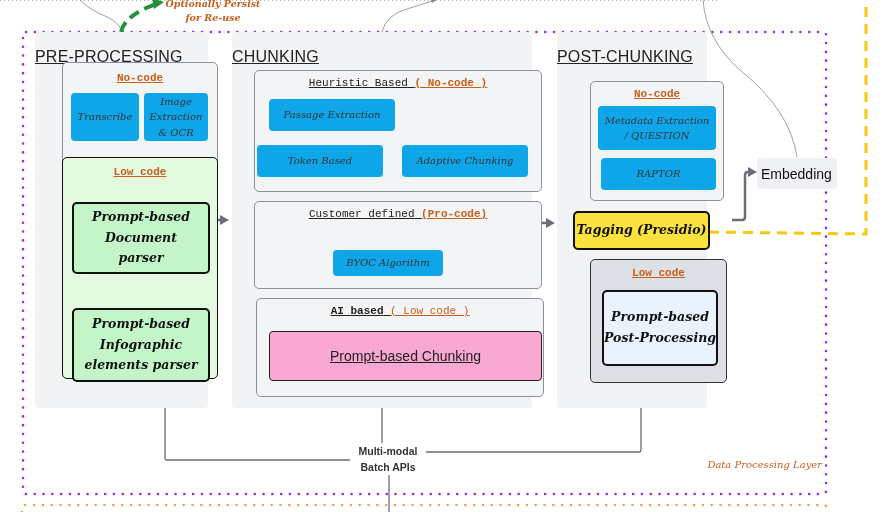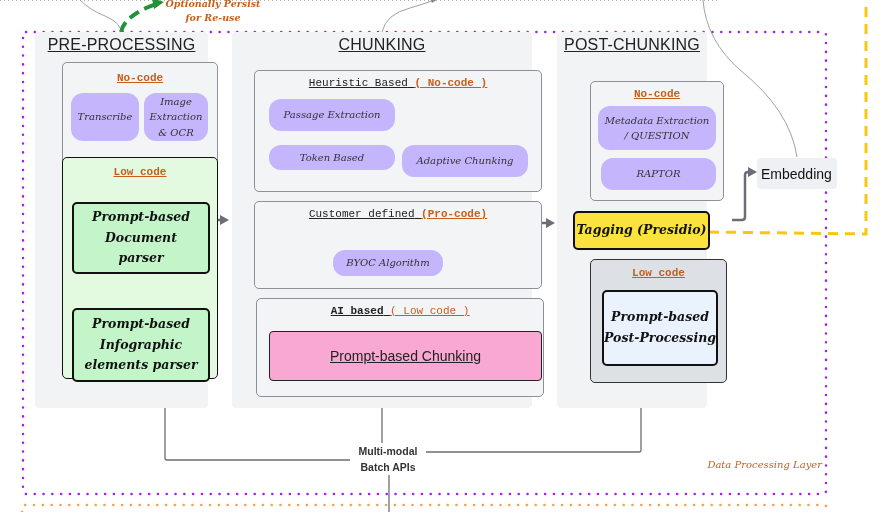--- a/index.html
+++ b/index.html
@@ -1,25 +1,25 @@
 <!DOCTYPE html>
 <html><head>
 <meta charset="utf-8">
 <style>
   html, body { margin:0; padding:0; }
   body { width:890px; height:512px; position:relative; overflow:hidden; background:#ffffff; font-family:"Liberation Sans", sans-serif; }
   .abs { position:absolute; }
   svg.overlay { position:absolute; left:0; top:0; width:890px; height:512px; pointer-events:none; }
   .column { position:absolute; background:#f2f3f5; border-radius:4px; }
-  .col-title { position:absolute; left:0; right:0; text-align:center; font-size:16px; color:#222; text-decoration:underline; letter-spacing:0.2px; }
+  .col-title { position:absolute; left:0; right:0; font-size:16px; color:#222; text-decoration:underline; letter-spacing:0.2px;margin-top:12px; }
   .panel { position:absolute; border:1px solid #8d9099; border-radius:5px; background:#f3f4f6; box-sizing:border-box;margin-left:17px; }
   .orange { color:#c75f1a; font-weight:bold; text-decoration:underline; }
   .mono { font-family:"Liberation Mono", monospace; }
   .tag-title { position:absolute; left:0; right:0; text-align:center; font-size:11px; }
-  .chip { position:absolute; background:#c4b5fd; border-radius:12px; display:flex; align-items:center; justify-content:center; text-align:center; font-family:"DejaVu Serif", serif; font-style:italic; font-size:10px; color:#333; line-height:1.55; box-sizing:border-box; }
+  .chip { position:absolute; background:#0ea5e9; border-radius:4px; display:flex; align-items:center; justify-content:center; text-align:center; font-family:"DejaVu Serif", serif; font-style:italic; font-size:10px; color:#333; line-height:1.55; box-sizing:border-box; }
   .strong-box { position:absolute; border:2px solid #111; border-radius:5px; box-sizing:border-box; display:flex; align-items:center; justify-content:center; text-align:center; font-family:"DejaVu Serif", serif; font-style:italic; font-weight:bold; font-size:12.5px; color:#111; line-height:1.65; }
   .lbl { position:absolute; }
 </style>
 </head>
 <body>
 
 <svg class="overlay" viewBox="0 0 890 512">
 
   <line x1="0" y1="0.5" x2="720" y2="0.5" stroke="#b0b0b0" stroke-width="1" stroke-dasharray="1 3"></line>
 
@@ -68,21 +68,21 @@
     <div class="strong-box" style="left:9px; top:44px; width:138px; height:72px; background:#c3f5c8; padding:0 10px;">Prompt-based Document parser</div>
     <div class="strong-box" style="left:9px; top:150px; width:138px; height:74px; background:#c3f5c8; padding:0 6px;">Prompt-based Infographic elements parser</div>
   </div>
 </div>
 
 <div class="column" style="left:232px; top:32px; width:300px; height:376px;">
   <div class="col-title" style="top:4px;">CHUNKING</div>
   <div class="panel" style="left:5px; top:38px; width:288px; height:122px;">
     <div class="tag-title mono" style="top:6px; text-decoration:underline; color:#222;"><span>Heuristic Based</span> <span class="orange">( No-code )</span></div>
     <div class="chip" style="left:14px; top:28px; width:126px; height:32px;">Passage Extraction</div>
-    <div class="chip" style="left:14px; top:74px; width:126px; height:25px;">Token Based</div>
+    <div class="chip" style="left:2px; top:74px; width:126px; height:32px;">Token Based</div>
     <div class="chip" style="left:147px; top:74px; width:126px; height:32px;">Adaptive Chunking</div>
   </div>
   <div class="panel" style="left:5px; top:169px; width:288px; height:88px;">
     <div class="tag-title mono" style="top:6px; text-decoration:underline; color:#222;"><span>Customer defined</span> <span class="orange">(Pro-code)</span></div>
     <div class="chip" style="left:78px; top:48px; width:110px; height:26px;">BYOC Algorithm</div>
   </div>
   <div class="panel" style="left:7px; top:266px; width:288px; height:99px;">
     <div class="tag-title mono" style="top:6px; text-decoration:underline; color:#222; font-weight:bold;"><span>AI based</span> <span class="orange" style="font-weight:normal;">( Low code )</span></div>
     <div class="abs" style="left:12px; top:32px; width:273px; height:50px; border:1.5px solid #222; border-radius:4px; background:#f9a8d4; box-sizing:border-box; display:flex; align-items:center; justify-content:center; font-size:14px; color:#222; text-decoration:underline;">
         <span>Prompt-based Chunking</span>

